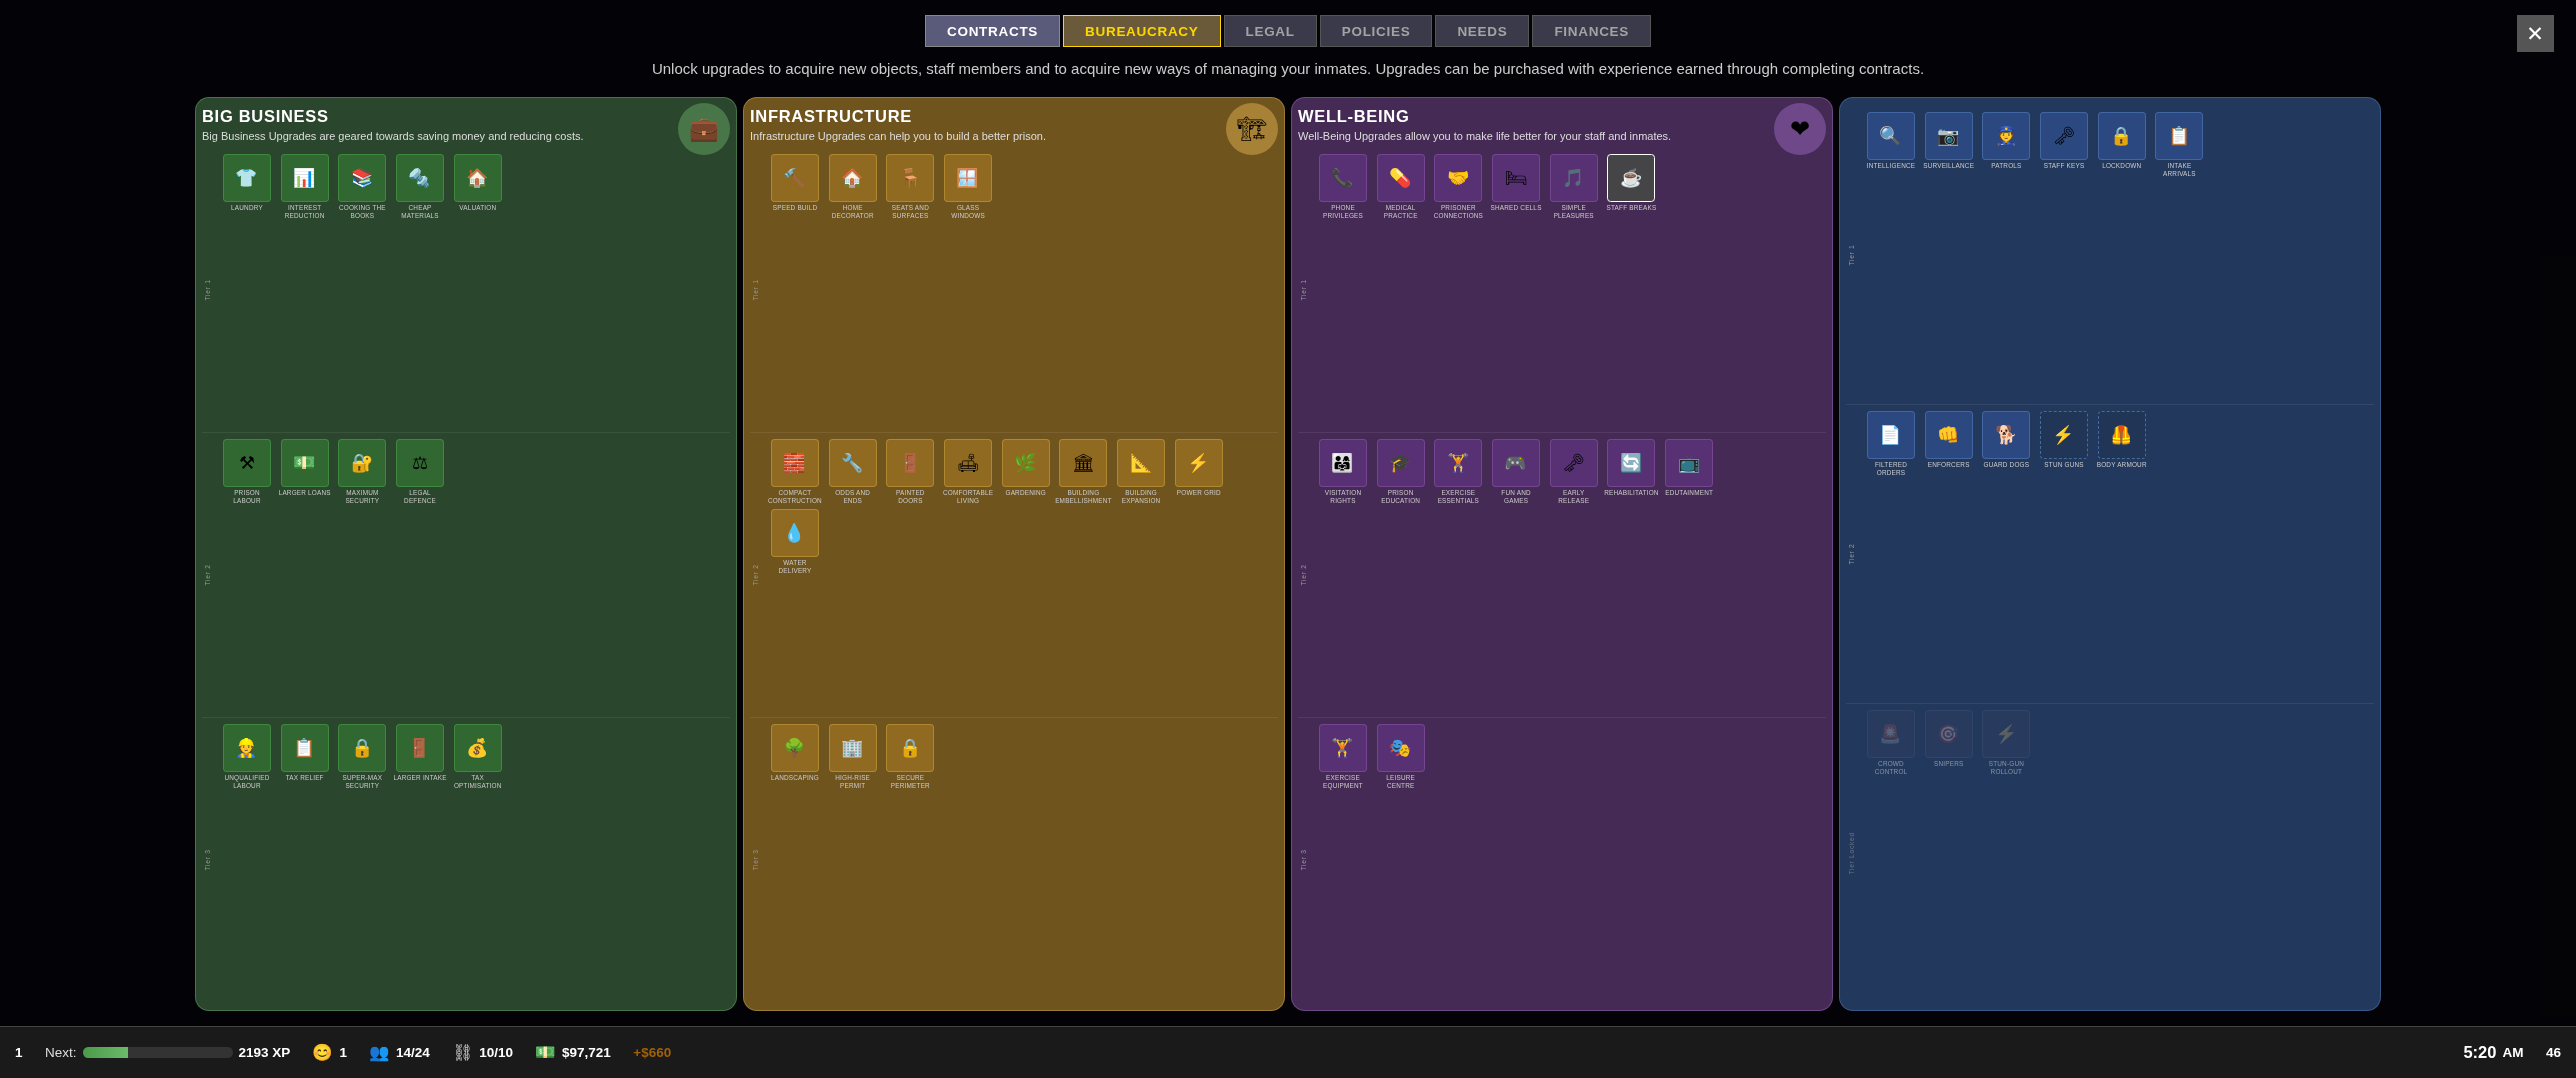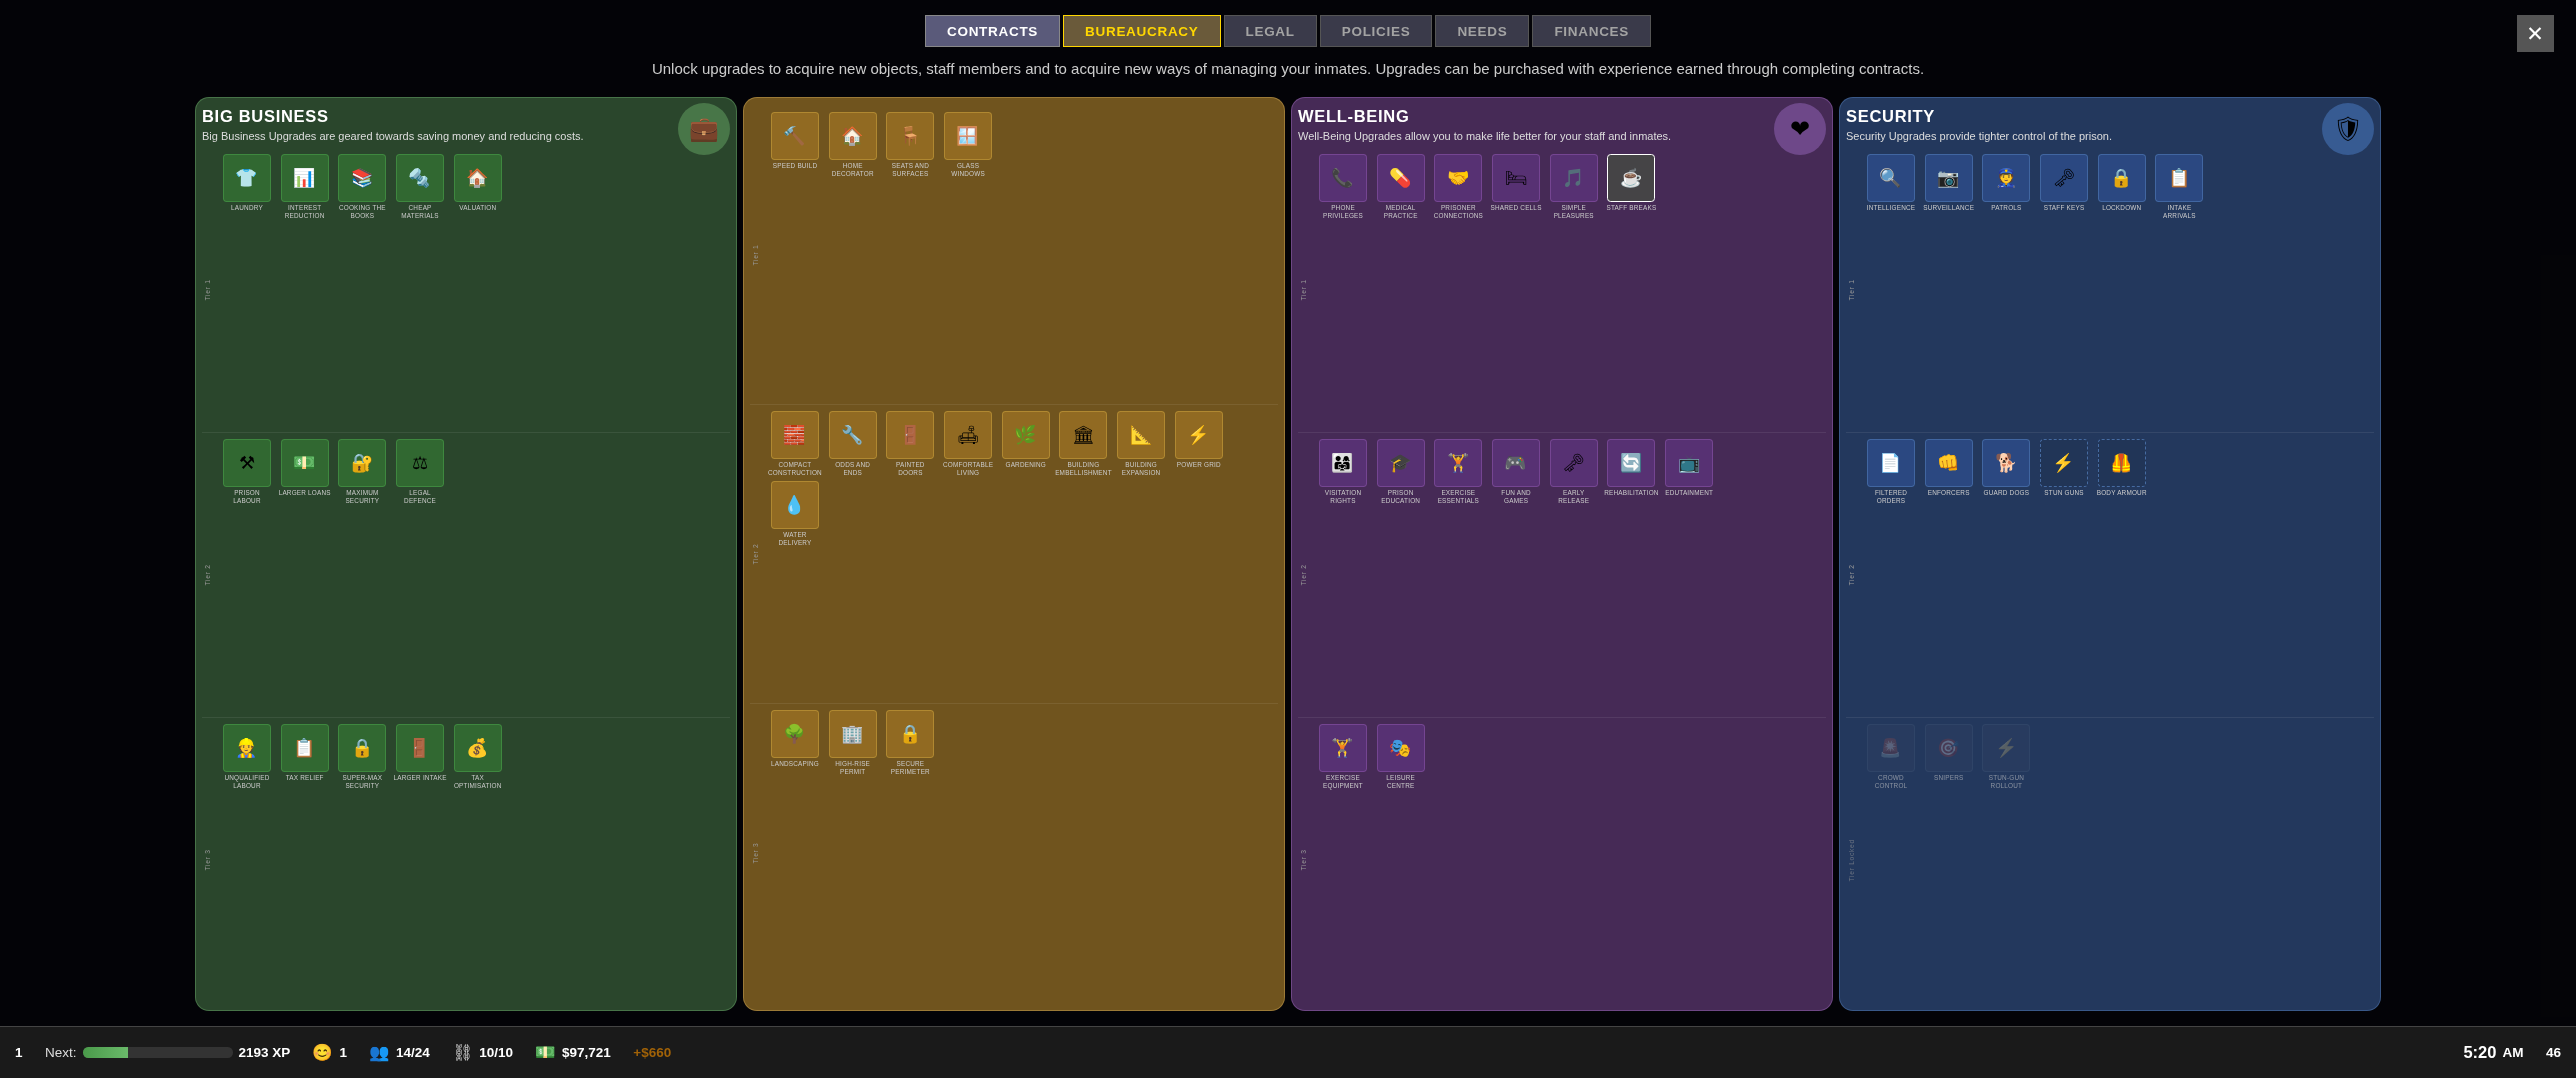--- a/index.html
+++ b/index.html
@@ -389,20 +389,27 @@
           <div class="upgrade-cell">
             <div class="icon-box ib-green">💰</div>
             <div class="cell-label">TAX OPTIMISATION</div>
           </div>
         </div>
       </div>
     </div>
   </div>
 
   <div class="category-panel panel-infrastructure">
+    <div class="panel-header">
+      <div>
+        <div class="panel-title">INFRASTRUCTURE</div>
+        <div class="panel-subtitle">Infrastructure Upgrades can help you to build a better prison.</div>
+      </div>
+      <div class="panel-icon icon-infrastructure">🏗</div>
+    </div>
 
     <div class="panel-content-wrapper">
 
       <div class="tier-section">
         <div class="tier-tag">Tier 1</div>
         <div class="tier-items-grid">
           <div class="upgrade-cell">
             <div class="icon-box ib-amber">🔨</div>
             <div class="cell-label">SPEED BUILD</div>
           </div>
@@ -572,27 +579,20 @@
           <div class="upgrade-cell">
             <div class="icon-box ib-purple">🎭</div>
             <div class="cell-label">LEISURE CENTRE</div>
           </div>
         </div>
       </div>
     </div>
   </div>
 
   <div class="category-panel panel-security">
-    <div class="panel-header">
-      <div>
-        <div class="panel-title">SECURITY</div>
-        <div class="panel-subtitle">Security Upgrades provide tighter control of the prison.</div>
-      </div>
-      <div class="panel-icon icon-security">🛡</div>
-    </div>
 
     <div class="panel-content-wrapper">
 
       <div class="tier-section">
         <div class="tier-tag">Tier 1</div>
         <div class="tier-items-grid">
           <div class="upgrade-cell">
             <div class="icon-box ib-blue">🔍</div>
             <div class="cell-label">INTELLIGENCE</div>
           </div>

